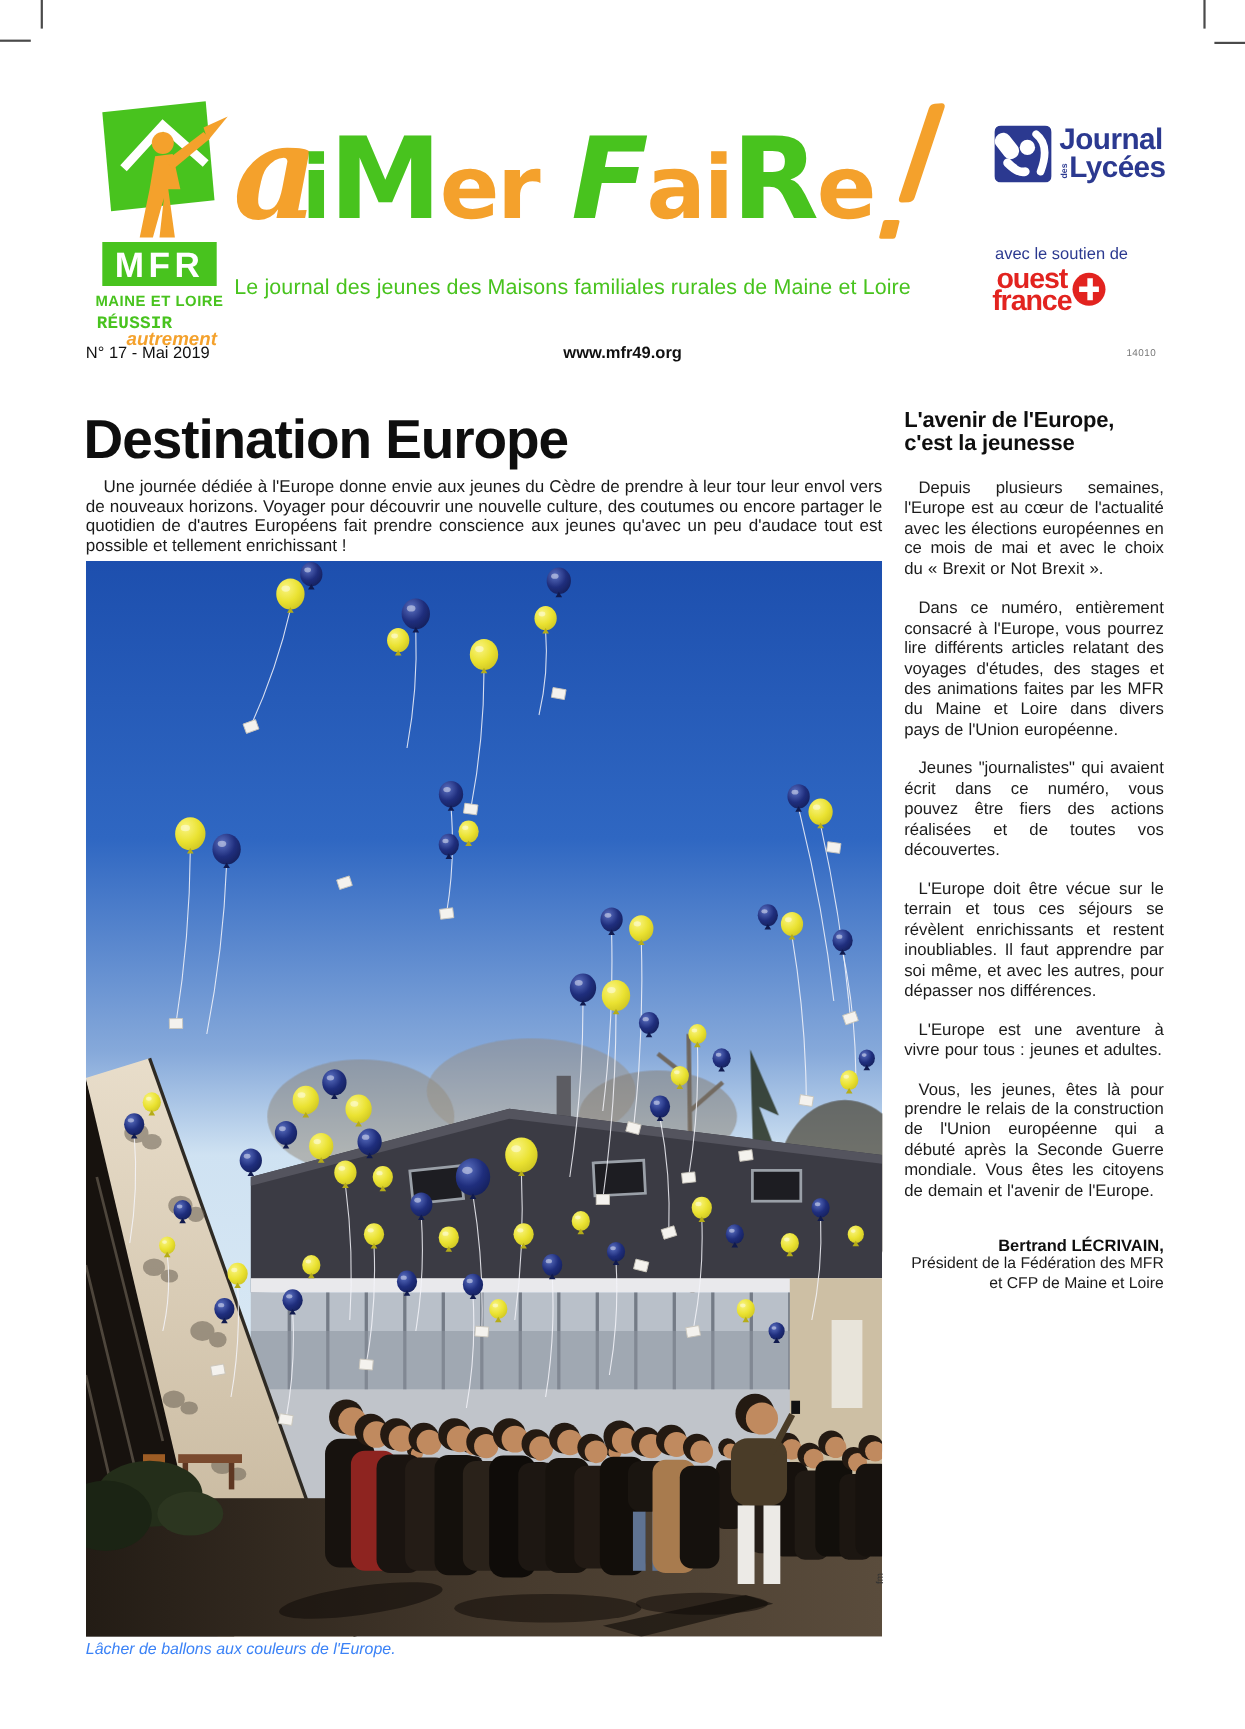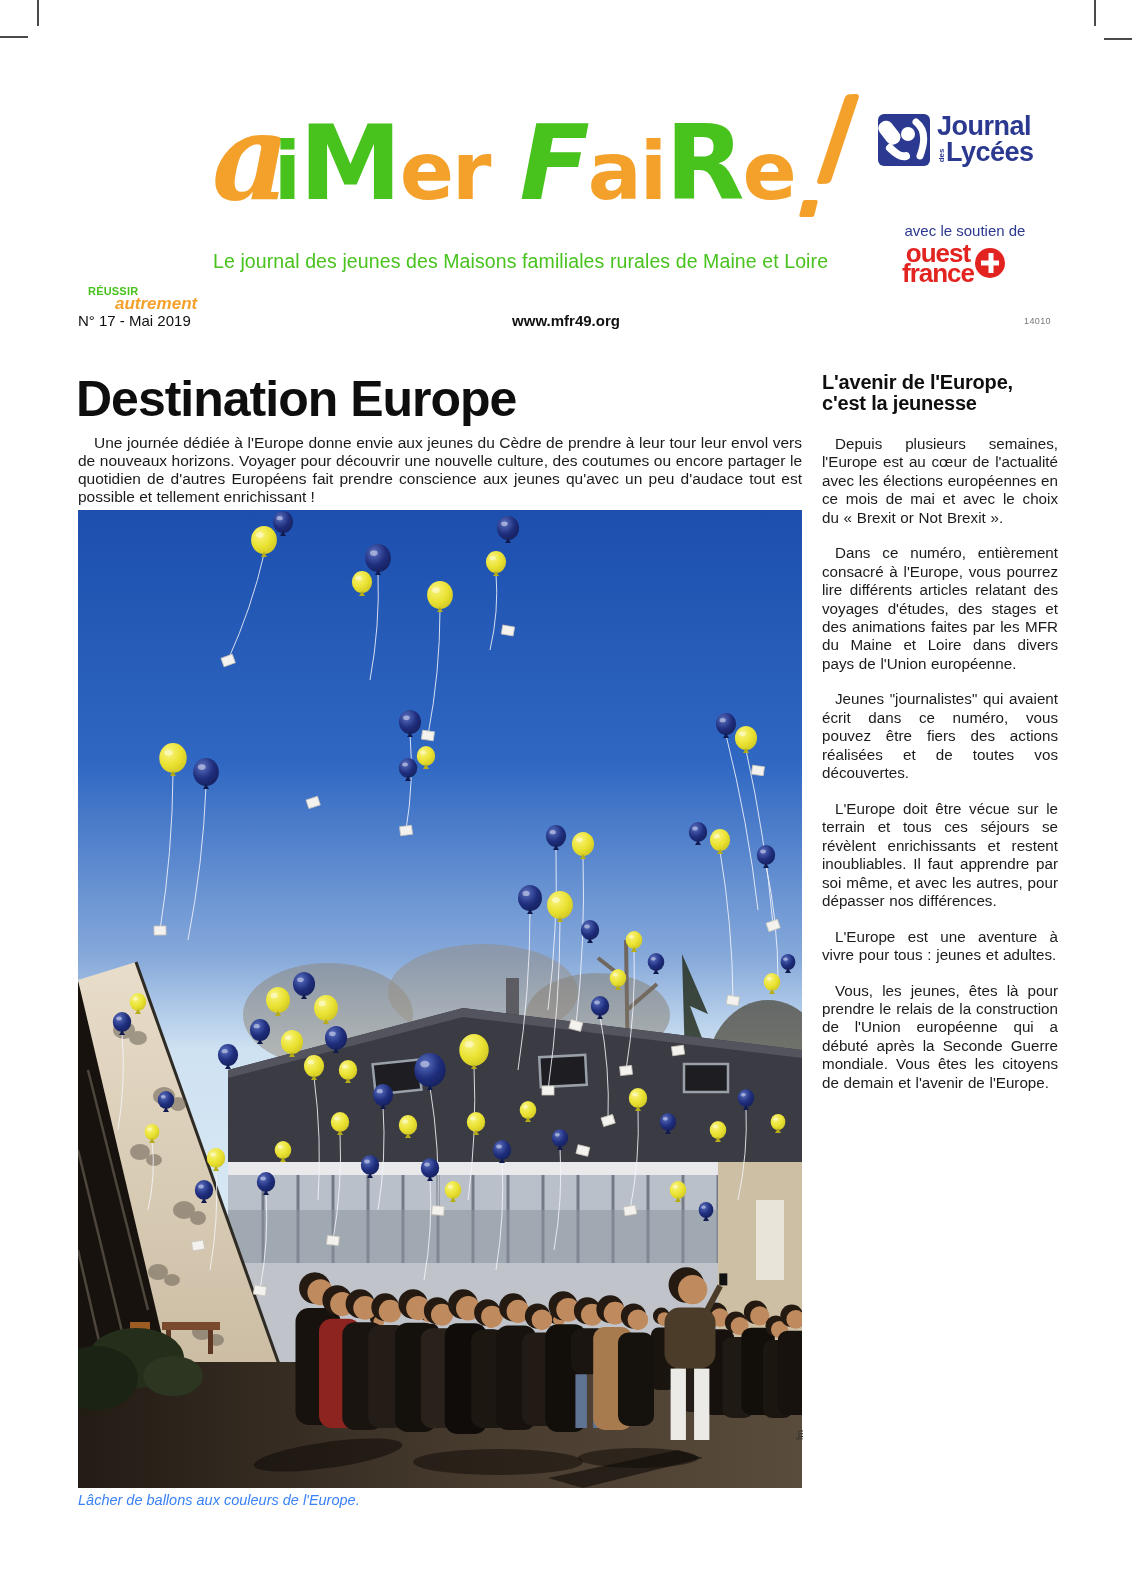--- a/index.html
+++ b/index.html
@@ -4,41 +4,41 @@
 <style>
   html,body{margin:0;padding:0;background:#888;}
   .page{position:relative;width:1132px;height:1572px;background:#ffffff;margin:0 auto;
         font-family:"Liberation Sans",sans-serif;overflow:hidden;color:#1b1b1b;}
   .abs{position:absolute;}
   .crop{position:absolute;background:#4a4a4a;}
 
   
   .mfr-block{left:85px;top:90px;width:124px;}
   .mfr-slogan{left:88px;top:286px;width:130px;line-height:1;}
-  .mfr-slogan .l1{font-weight:bold;color:var(--green);font-size:11px;letter-spacing:0.2px;}
+  .mfr-slogan .l1{font-weight:bold;color:var(--green);font-size:16px;letter-spacing:0.2px;font-family:Liberation Mono, monospace;}
   .mfr-slogan .l2{font-weight:bold;font-style:italic;color:var(--orange);font-size:17px;margin-left:27px;margin-top:-2px;}
   .edition{left:78px;top:312px;font-size:15px;color:#101010;}
   .website{left:0;top:312px;width:1132px;text-align:center;font-size:15px;font-weight:bold;color:#101010;}
   .printcode{left:1024px;top:316px;font-size:9px;color:#777;letter-spacing:0.4px;}
 
   .masthead{left:212px;top:86px;height:138px;display:flex;align-items:baseline;
             font-family:"DejaVu Sans",sans-serif;white-space:pre;}
   .mh-script{font-family:"DejaVu Serif",serif;font-style:italic;font-weight:bold;font-size:120px;margin-right:-16px;}
   .mh-low{font-size:80px;font-weight:800;letter-spacing:-2px;}
   .mh-cap{font-size:103px;font-weight:800;letter-spacing:-2px;}
   .mh-ital{font-style:italic;}
   .mh-sp{display:inline-block;width:30px;}
   .excl{left:797px;top:92px;width:80px;height:135px;}
   .excl .bar{position:absolute;left:34px;top:2px;width:14px;height:90px;background:var(--orange);
              transform:skewX(-21deg) rotate(-3deg);border-radius:4px;}
   .excl .dot{position:absolute;left:4px;top:108px;width:15px;height:17px;background:var(--orange);
              transform:skewX(-14deg);border-radius:2px;}
   .subtitle{left:213px;top:250px;font-size:19.5px;color:var(--green);letter-spacing:0.1px;}
 
-  .jdl{left:878px;top:114px;display:flex;gap:7px;align-items:flex-start;}
+  .jdl{left:904px;top:114px;display:flex;gap:7px;align-items:flex-start;}
   .jdl-text{line-height:0.95;color:var(--blue);font-weight:bold;font-size:27px;letter-spacing:-0.5px;}
   .jdl-des{display:inline-block;font-size:8px;font-weight:bold;transform:rotate(-90deg) translate(1px,0);
            width:9px;letter-spacing:0;}
   .support{left:880px;top:222px;width:170px;text-align:center;font-size:15px;color:var(--blue);}
   .of-logo{left:902px;top:243px;display:flex;align-items:center;gap:0;}
   .of-text{line-height:0.78;font-weight:bold;color:var(--red);font-size:26px;letter-spacing:-1px;text-align:center;}
 
   
   .headline{left:76px;top:370px;font-size:50px;font-weight:bold;color:#0e0e0e;letter-spacing:-1px;}
   .lead{left:78px;top:434px;width:724px;font-size:15.5px;line-height:1.17;text-align:justify;
@@ -59,20 +59,33 @@
 </head>
 <body>
 
 <div class="page">
 
   <div class="crop" style="left:37px;top:0;width:2px;height:26px;"></div>
   <div class="crop" style="left:0;top:36px;width:28px;height:2px;"></div>
   <div class="crop" style="left:1094px;top:0;width:2px;height:26px;"></div>
   <div class="crop" style="left:1104px;top:38px;width:28px;height:2px;"></div>
 
+  <div class="abs mfr-block">
+    <svg width="124" height="196" viewBox="0 0 124 196">
+      <polygon points="8,12 102,2 110,92 16,102" fill="#48c31e"></polygon>
+      <path d="M30,60 L63,24 L99,56" fill="none" stroke="#ffffff" stroke-width="8" stroke-linecap="square"></path>
+      <circle cx="63" cy="40" r="10" fill="#f4a12c"></circle>
+      <polygon points="56,52 72,50 79,82 68,82 74,126 60,126 64,90 54,126 42,126 51,82" fill="#f4a12c"></polygon>
+      <polygon points="66,56 100,30 106,36 72,64" fill="#f4a12c"></polygon>
+      <polygon points="100,26 122,16 104,38" fill="#f4a12c"></polygon>
+      <rect x="8" y="130" width="104" height="40" fill="#48c31e"></rect>
+      <text x="60" y="162" text-anchor="middle" font-family="Liberation Sans, sans-serif" font-size="32" font-weight="bold" fill="#ffffff" letter-spacing="4">MFR</text>
+      <text x="60" y="188" text-anchor="middle" font-family="Liberation Sans, sans-serif" font-size="13.5" font-weight="bold" fill="#48c31e" letter-spacing="0.5" id="mfr-region-text">MAINE ET LOIRE</text>
+    </svg>
+  </div>
   <div class="abs mfr-slogan">
     <div class="l1">RÉUSSIR</div>
     <div class="l2">autrement</div>
   </div>
 
   <div class="abs masthead" id="masthead-title"><span class="mh-script" style="color: rgb(244, 161, 44);">a</span><span class="mh-low" style="color: rgb(72, 195, 30);">i</span><span class="mh-cap" style="color: rgb(72, 195, 30);">M</span><span class="mh-low" style="color: rgb(244, 161, 44);">er</span><span class="mh-sp" style="color: rgb(72, 195, 30);"> </span><span class="mh-cap mh-ital" style="color: rgb(72, 195, 30);">F</span><span class="mh-low" style="color: rgb(244, 161, 44);">ai</span><span class="mh-cap" style="color: rgb(72, 195, 30);">R</span><span class="mh-low" style="color: rgb(244, 161, 44);">e</span></div>
   <div class="abs excl">
     <div class="bar"></div>
     <div class="dot"></div>
   </div>
@@ -574,15 +587,20 @@
       <div>c'est la jeunesse</div>
     </div>
     <div id="editorial-body">
         <p>Depuis plusieurs semaines, l'Europe est au cœur de l'actualité avec les élections européennes en ce mois de mai et avec le choix du « Brexit or Not Brexit ».</p>
         <p>Dans ce numéro, entièrement consacré à l'Europe, vous pourrez lire différents articles relatant des voyages d'études, des stages et des animations faites par les MFR du Maine et Loire dans divers pays de l'Union européenne.</p>
         <p>Jeunes "journalistes" qui avaient écrit dans ce numéro, vous pouvez être fiers des actions réalisées et de toutes vos découvertes.</p>
         <p>L'Europe doit être vécue sur le terrain et tous ces séjours se révèlent enrichissants et restent inoubliables. Il faut apprendre par soi même, et avec les autres, pour dépasser nos différences.</p>
         <p>L'Europe est une aventure à vivre pour tous : jeunes et adultes.</p>
         <p>Vous, les jeunes, êtes là pour prendre le relais de la construction de l'Union européenne qui a débuté après la Seconde Guerre mondiale. Vous êtes les citoyens de demain et l'avenir de l'Europe.</p>
       </div>
+    <div class="signature">
+      <div class="sig-name">Bertrand LÉCRIVAIN,</div>
+      <div class="sig-role">Président de la Fédération des MFR</div>
+      <div class="sig-role">et CFP de Maine et Loire</div>
+    </div>
   </div>
 
 </div>
 
 </body></html>

